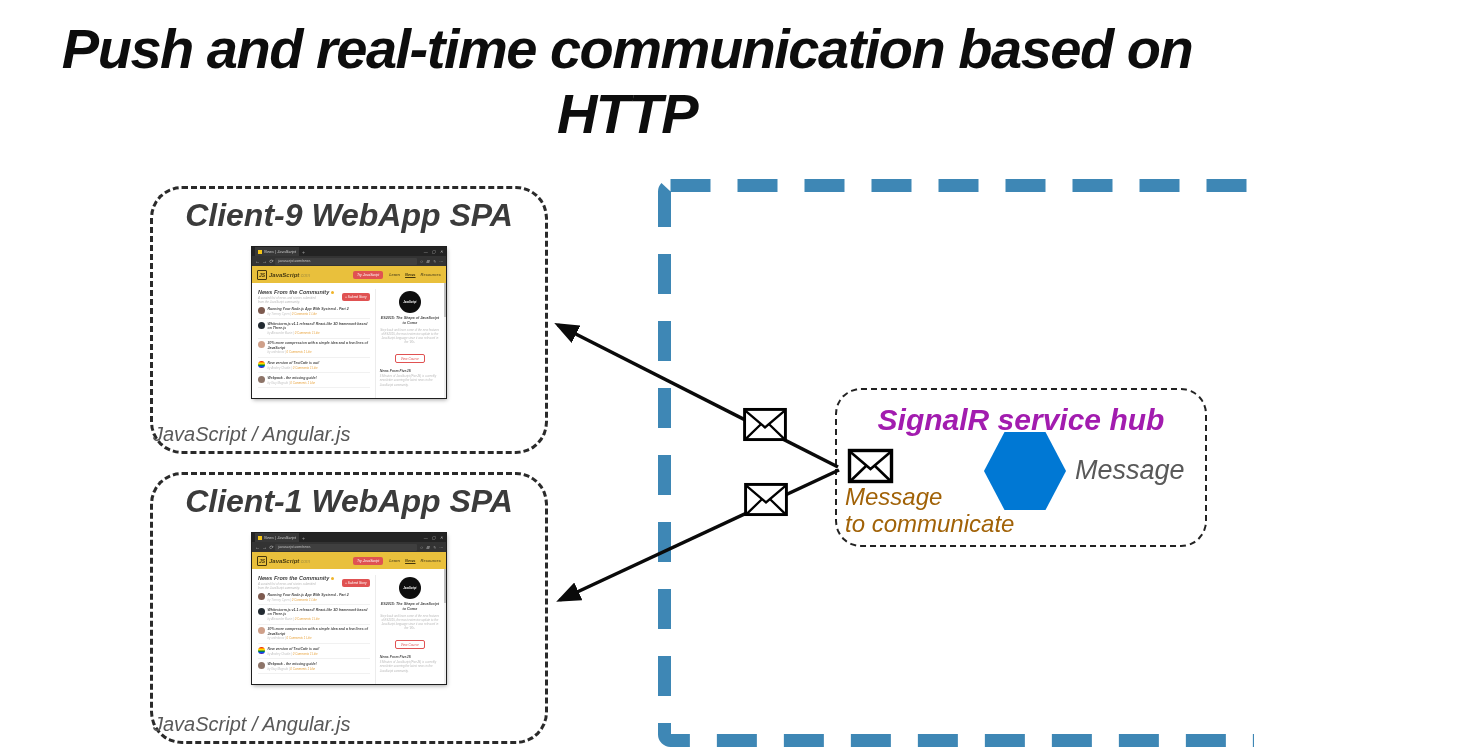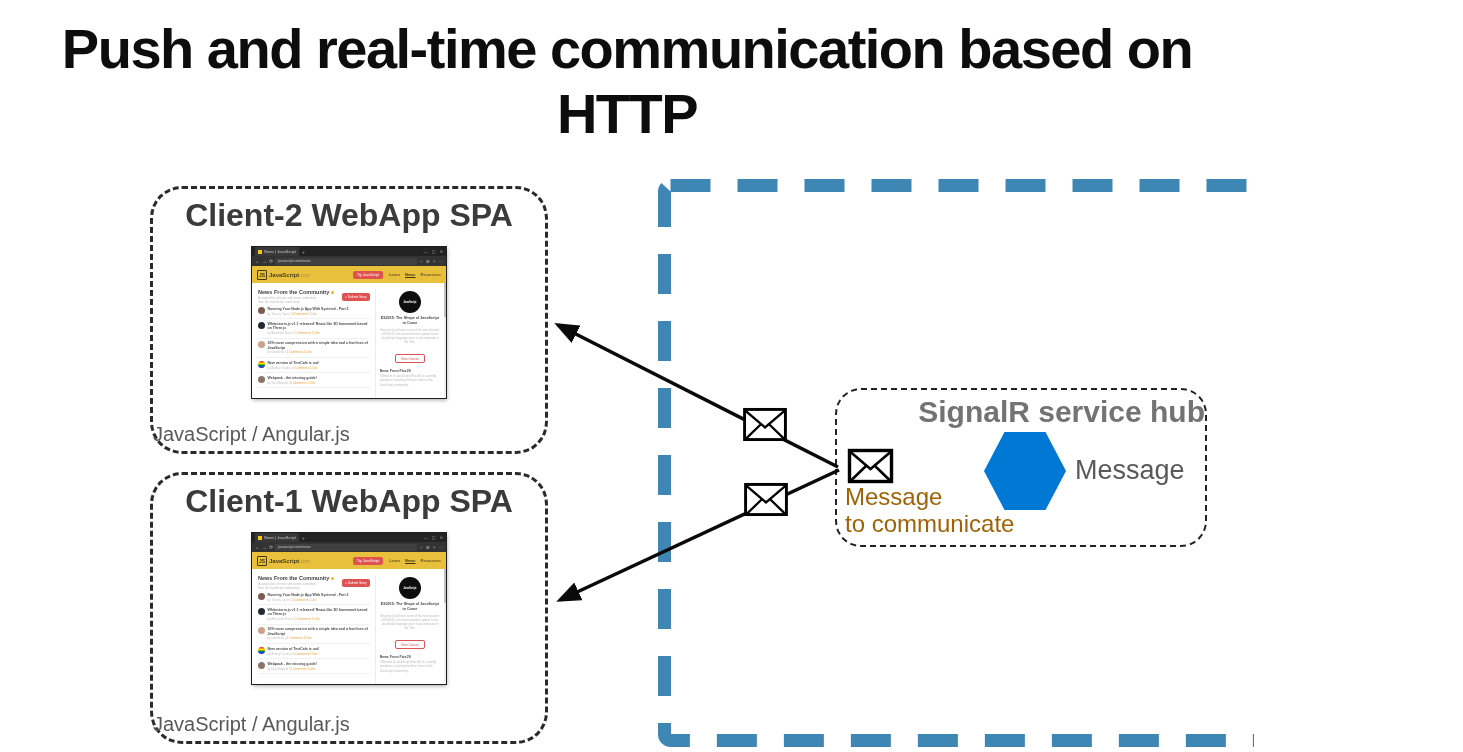--- a/index.html
+++ b/index.html
@@ -1,18 +1,18 @@
 <!DOCTYPE html>
 <html><head>
 <meta charset="utf-8">
 <style>
   * { margin:0; padding:0; box-sizing:border-box; }
   html,body { background:#fff; }
   body { font-family:"Liberation Sans", sans-serif; }
-  .canvas { position:relative; width:1254px; height:752px; background:#fff; overflow:hidden; }
+  .canvas { position:relative; width:1254px; height:752px; background:#fff; overflow:hidden;font-style:italic; }
 
   
   .slide-title { position:absolute; top:16px; left:0; width:100%; text-align:center;
     font-size:56px; font-weight:900; letter-spacing:-1.5px; color:#0d0d0d; }
   .slide-subtitle { position:absolute; top:98px; left:0; width:100%; text-align:center;
     font-size:50px; font-weight:300; color:#1c1c1c; }
 
   
   .client-box { position:absolute; left:150px; width:398px; border:3px dashed #2a2a2a; border-radius:32px; background:#fff; z-index:2; }
   .client-box.c1 { top:186px; height:268px; }
@@ -21,21 +21,21 @@
   .client-tech { position:absolute; bottom:5px; left:0; width:100%; text-align:left; font-size:20px; color:#595959; }
   .browser-mount { position:absolute; top:58px; left:50%; transform:translateX(-50%); }
 
   
   .backend-svg { position:absolute; left:652px; top:173px; width:704px; height:580px; z-index:1; }
   .backend-label { position:absolute; left:706px; top:208px; font-size:39px; font-weight:800; color:#4a4a4a; z-index:2; }
 
   
   .hub-box { position:absolute; left:835px; top:388px; width:372px; height:159px;
     border:2.5px dashed #222; border-radius:26px; background:#fff; z-index:4; }
-  .hub-title { margin-top:5px; text-align:right; font-size:30px; font-weight:800; color:#737373; }
+  .hub-title { margin-top:13px; text-align:center; font-size:30px; font-weight:800; color:#a21caf; }
   .hub-envelope { position:absolute; left:10px; top:58px; }
   .hub-message { position:absolute; left:8px; top:93px; font-size:24px; line-height:27px; color:#a16207; white-space:nowrap; }
   .hub-hexagon { position:absolute; left:147px; top:42px; }
   .hub-service { position:absolute; left:238px; top:65px; font-size:27px; color:#595959; }
 
   
   .arrows-svg { position:absolute; inset:0; z-index:5; pointer-events:none; }
   .flying-envelope { position:absolute; z-index:6; }
   .env1 { left:742px; top:407px; }
   .env2 { left:743px; top:482px; }
@@ -88,21 +88,21 @@
 
 <div class="canvas">
 
   <div class="slide-title">Push and real-time communication based on HTTP</div>
 
   <svg class="backend-svg" width="704" height="580" viewBox="0 0 704 580">
     <rect x="12.5" y="12.5" width="679" height="555" rx="6" fill="none" stroke="#3E87B5" stroke-width="13" stroke-dasharray="40 27"></rect>
   </svg>
 
   <div class="client-box c1">
-    <div class="client-title">Client-2 WebApp SPA</div>
+    <div class="client-title">Client-9 WebApp SPA</div>
     <div class="browser-mount">
   <div class="browser">
     <div class="b-titlebar">
       <div class="b-tab">
         <span class="b-favicon"></span>
         <span class="b-tab-title">News | JavaScript</span>
       </div>
       <span class="b-newtab">+</span>
       <div class="b-wincontrols">
         <span>—</span>

